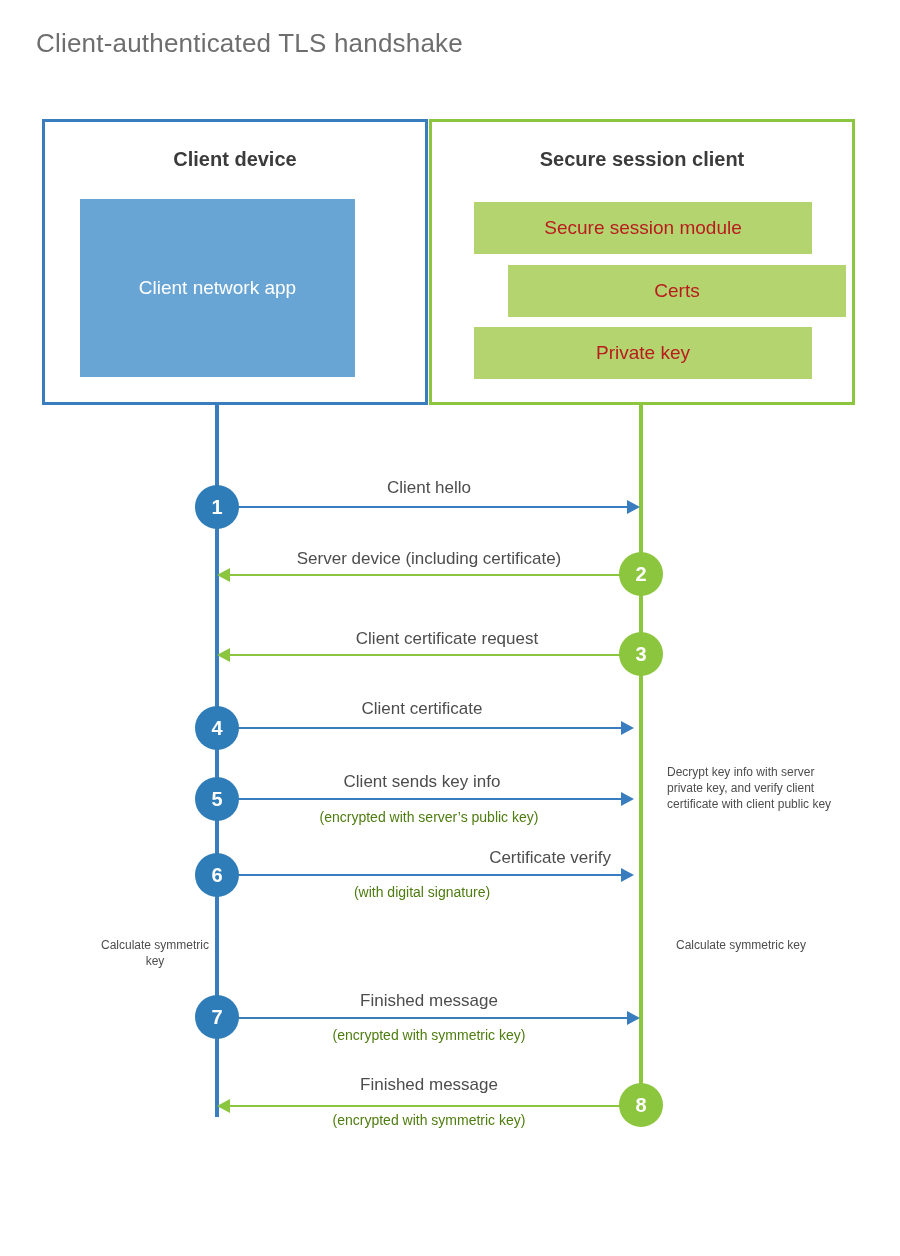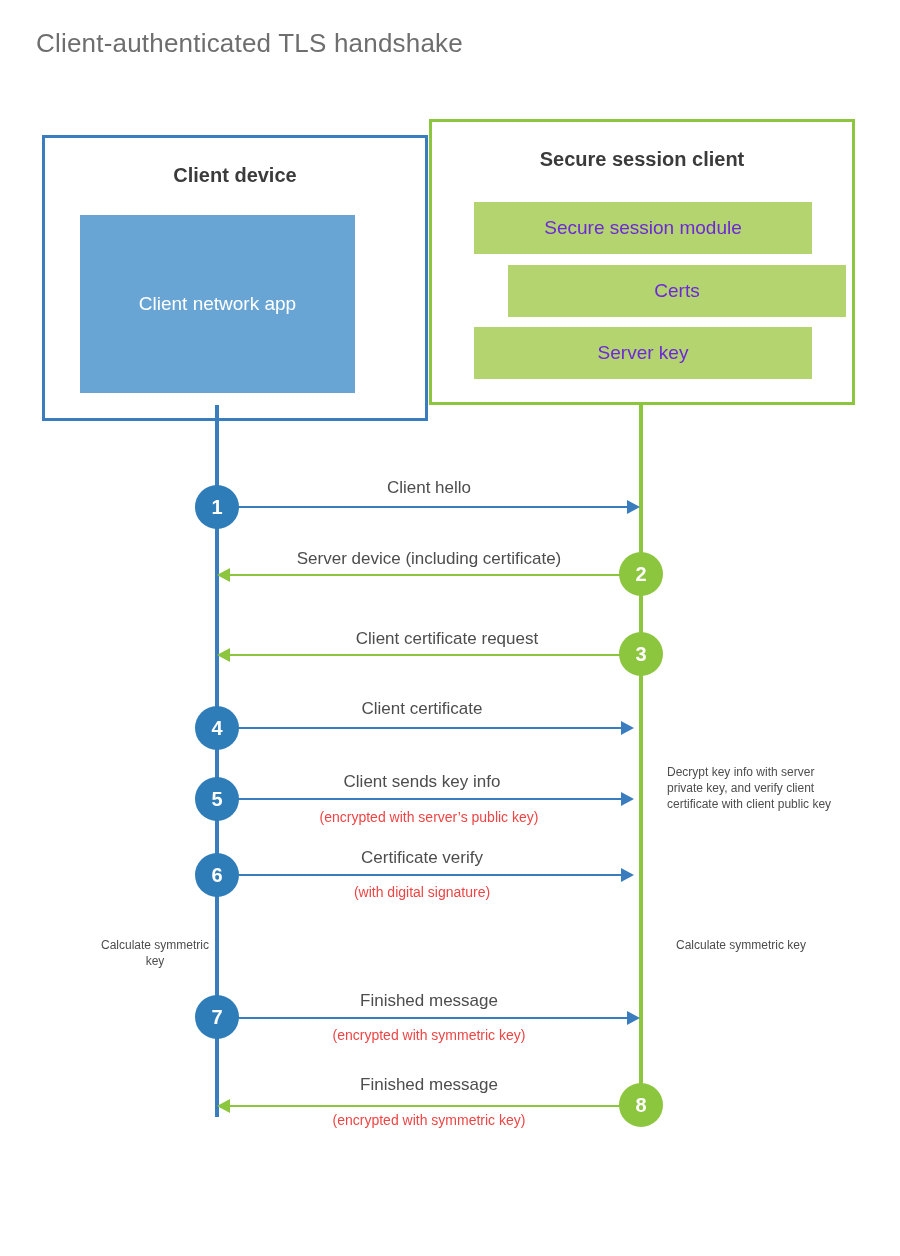--- a/index.html
+++ b/index.html
@@ -31,21 +31,20 @@
     position: absolute;
     background: #ffffff;
     box-sizing: border-box;
   }
   #client-box {
     left: 42px;
     top: 119px;
     width: 386px;
     height: 286px;
     border: 3px solid #3a7dbf;
-    margin-top: 16px;
   }
   #server-box {
     left: 429px;
     top: 119px;
     width: 426px;
     height: 286px;
     border: 3px solid #8cc63e;
   }
   .actor-title {
     position: absolute;
@@ -73,21 +72,21 @@
     text-align: center;
     line-height: 1.25;
   }
 
   .server-bar {
     position: absolute;
     left: 42px;
     width: 338px;
     height: 52px;
     background: #b4d470;
-    color: #6d28d9;
+    color: #b91c1c;
     font-size: 19px;
     display: flex;
     align-items: center;
     justify-content: center;
     text-align: center;
   }
   #server-bar-0 { top: 80px; }
   #server-bar-1 { top: 143px; margin-left: 34px; }
   #server-bar-2 { top: 205px; }
 
@@ -154,21 +153,21 @@
     position: absolute;
     text-align: center;
     font-size: 17px;
     color: #4d4d4d;
     white-space: nowrap;
   }
   .msg-sublabel {
     position: absolute;
     text-align: center;
     font-size: 14px;
-    color: #ef4444;
+    color: #4d7c0f;
     white-space: nowrap;
   }
 
   
   .side-note {
     position: absolute;
     font-size: 12px;
     line-height: 1.32;
     color: #4d4d4d;
   }
@@ -198,21 +197,21 @@
 
 <div class="actor-box" id="client-box">
   <div class="actor-title">Client device</div>
   <div id="client-app">Client network app</div>
 </div>
 
 <div class="actor-box" id="server-box">
   <div class="actor-title">Secure session client</div>
   <div class="server-bar" id="server-bar-0">Secure session module</div>
   <div class="server-bar" id="server-bar-1">Certs</div>
-  <div class="server-bar" id="server-bar-2">Server key</div>
+  <div class="server-bar" id="server-bar-2">Private key</div>
 </div>
 
 <div class="lifeline" id="client-lifeline"></div>
 <div class="lifeline" id="server-lifeline"></div>
 
 <div class="msg-label" style="left:217px; top:478px; width:424px;">Client hello</div>
 <div class="msg-line client" style="left:217px; top:506px; width:410px;"></div>
 <div class="arrow-head right" style="left:627px; top:500px;"></div>
 <div class="step-circle client" style="left:195px; top:485px;">1</div>
 
@@ -230,21 +229,21 @@
 <div class="msg-line client" style="left:217px; top:727px; width:404px;"></div>
 <div class="arrow-head right" style="left:621px; top:721px;"></div>
 <div class="step-circle client" style="left:195px; top:706px;">4</div>
 
 <div class="msg-label" style="left:217px; top:772px; width:410px;">Client sends key info</div>
 <div class="msg-line client" style="left:217px; top:798px; width:404px;"></div>
 <div class="arrow-head right" style="left:621px; top:792px;"></div>
 <div class="msg-sublabel" style="left:217px; top:809px; width:424px;">(encrypted with server’s public key)</div>
 <div class="step-circle client" style="left:195px; top:777px;">5</div>
 
-<div class="msg-label" style="left:217px; top:848px; width:410px;">Certificate verify</div>
+<div class="msg-label" style="left:201px; top:848px; width:410px;text-align:right;">Certificate verify</div>
 <div class="msg-line client" style="left:217px; top:874px; width:404px;"></div>
 <div class="arrow-head right" style="left:621px; top:868px;"></div>
 <div class="msg-sublabel" style="left:210px; top:884px; width:424px;">(with digital signature)</div>
 <div class="step-circle client" style="left:195px; top:853px;">6</div>
 
 <div class="msg-label" style="left:217px; top:991px; width:424px;">Finished message</div>
 <div class="msg-line client" style="left:217px; top:1017px; width:410px;"></div>
 <div class="arrow-head right" style="left:627px; top:1011px;"></div>
 <div class="msg-sublabel" style="left:217px; top:1027px; width:424px;">(encrypted with symmetric key)</div>
 <div class="step-circle client" style="left:195px; top:995px;">7</div>

